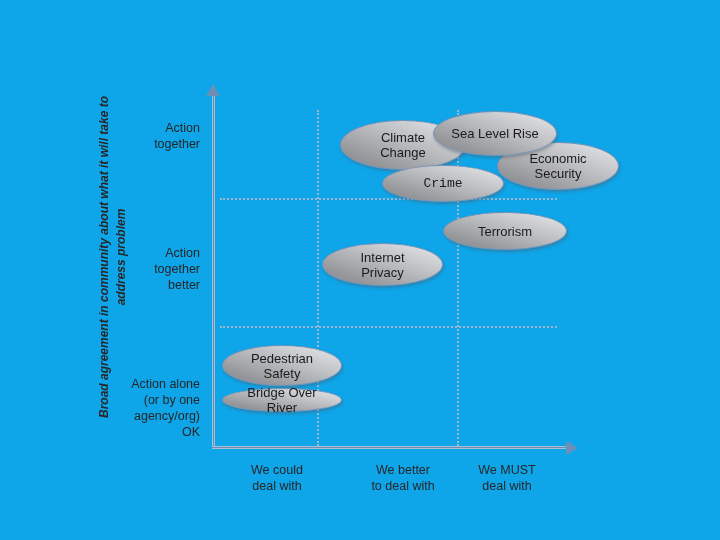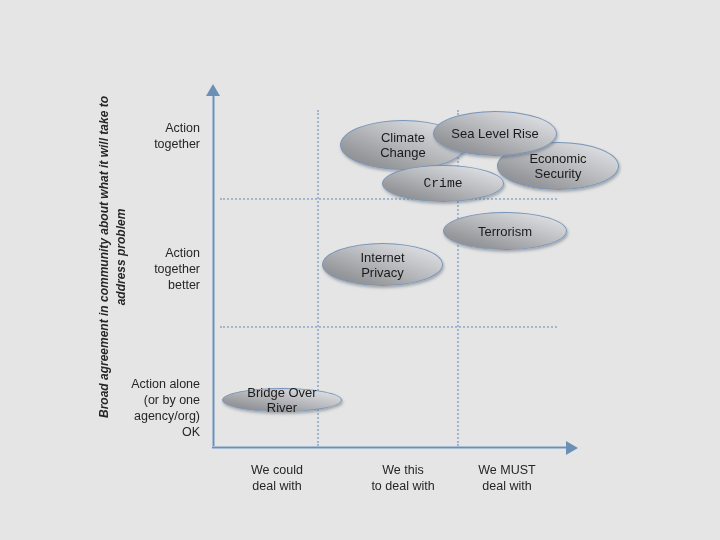--- a/index.html
+++ b/index.html
@@ -12,21 +12,21 @@
     height: 540px;
     font-family: "Liberation Sans", sans-serif;
     color: #262626;
     overflow: hidden;
   }
 
   #chart-canvas {
     position: relative;
     width: 720px;
     height: 540px;
-    background: #e5e5e5;
+    background: #0ea5e9;
   }
 
   
   .axis-line {
     position: absolute;
     background: #8ea9c6;
   }
   #y-axis-line {
     left: 212px;
     top: 95px;
@@ -181,21 +181,21 @@
     <div>agency/org)</div>
     <div>OK</div>
   </div>
 
   <div class="xlabel" style="left:212px; top:454px;">
     <div>We could</div>
     <div>deal with</div>
   </div>
 
   <div class="xlabel" style="left:338px; top:454px;">
-    <div>We this</div>
+    <div>We better</div>
     <div>to deal with</div>
   </div>
 
   <div class="xlabel" style="left:442px; top:454px;">
     <div>We MUST</div>
     <div>deal with</div>
   </div>
 
   <div id="y-axis-title">
     <span>Broad agreement in community about what it will take to address</span>
@@ -236,20 +236,26 @@
   </div>
 
   <div class="bubble" style="left:322px; top:243px; width:121px; height:43px;">
     <div class="bubble-label">
       <div>Internet</div>
       <div>Privacy</div>
     </div>
   </div>
 
 
+  <div class="bubble" style="left:222px; top:345px; width:120px; height:41px;">
+    <div class="bubble-label">
+      <div>Pedestrian</div>
+      <div>Safety</div>
+    </div>
+  </div>
 
   <div class="bubble" style="left:222px; top:388px; width:120px; height:24px;">
     <div class="bubble-label">
       <div>Bridge Over</div>
       <div>River</div>
     </div>
   </div>
 
 </div>
 

